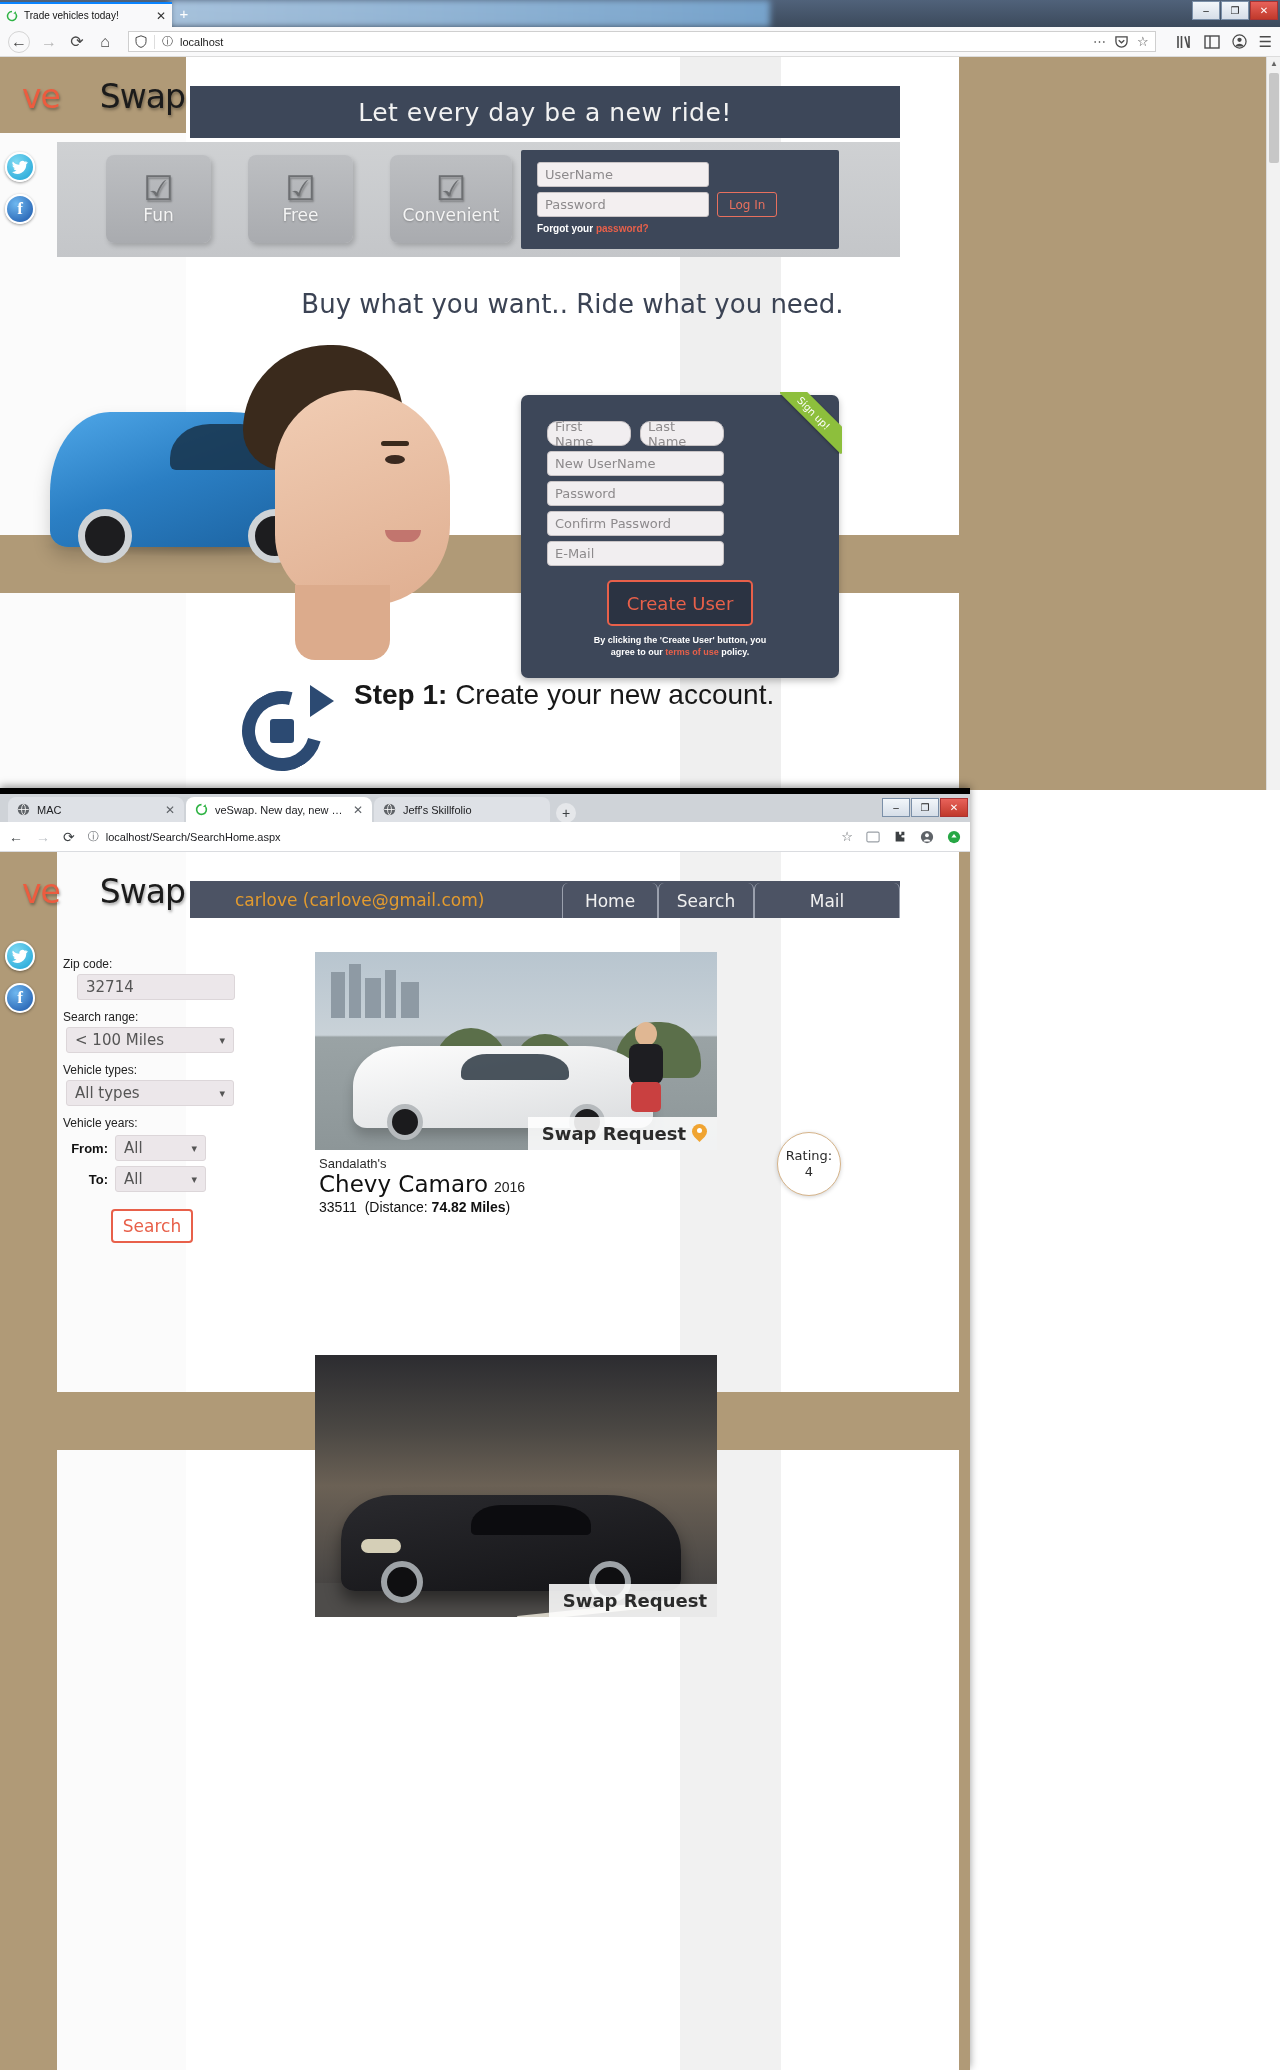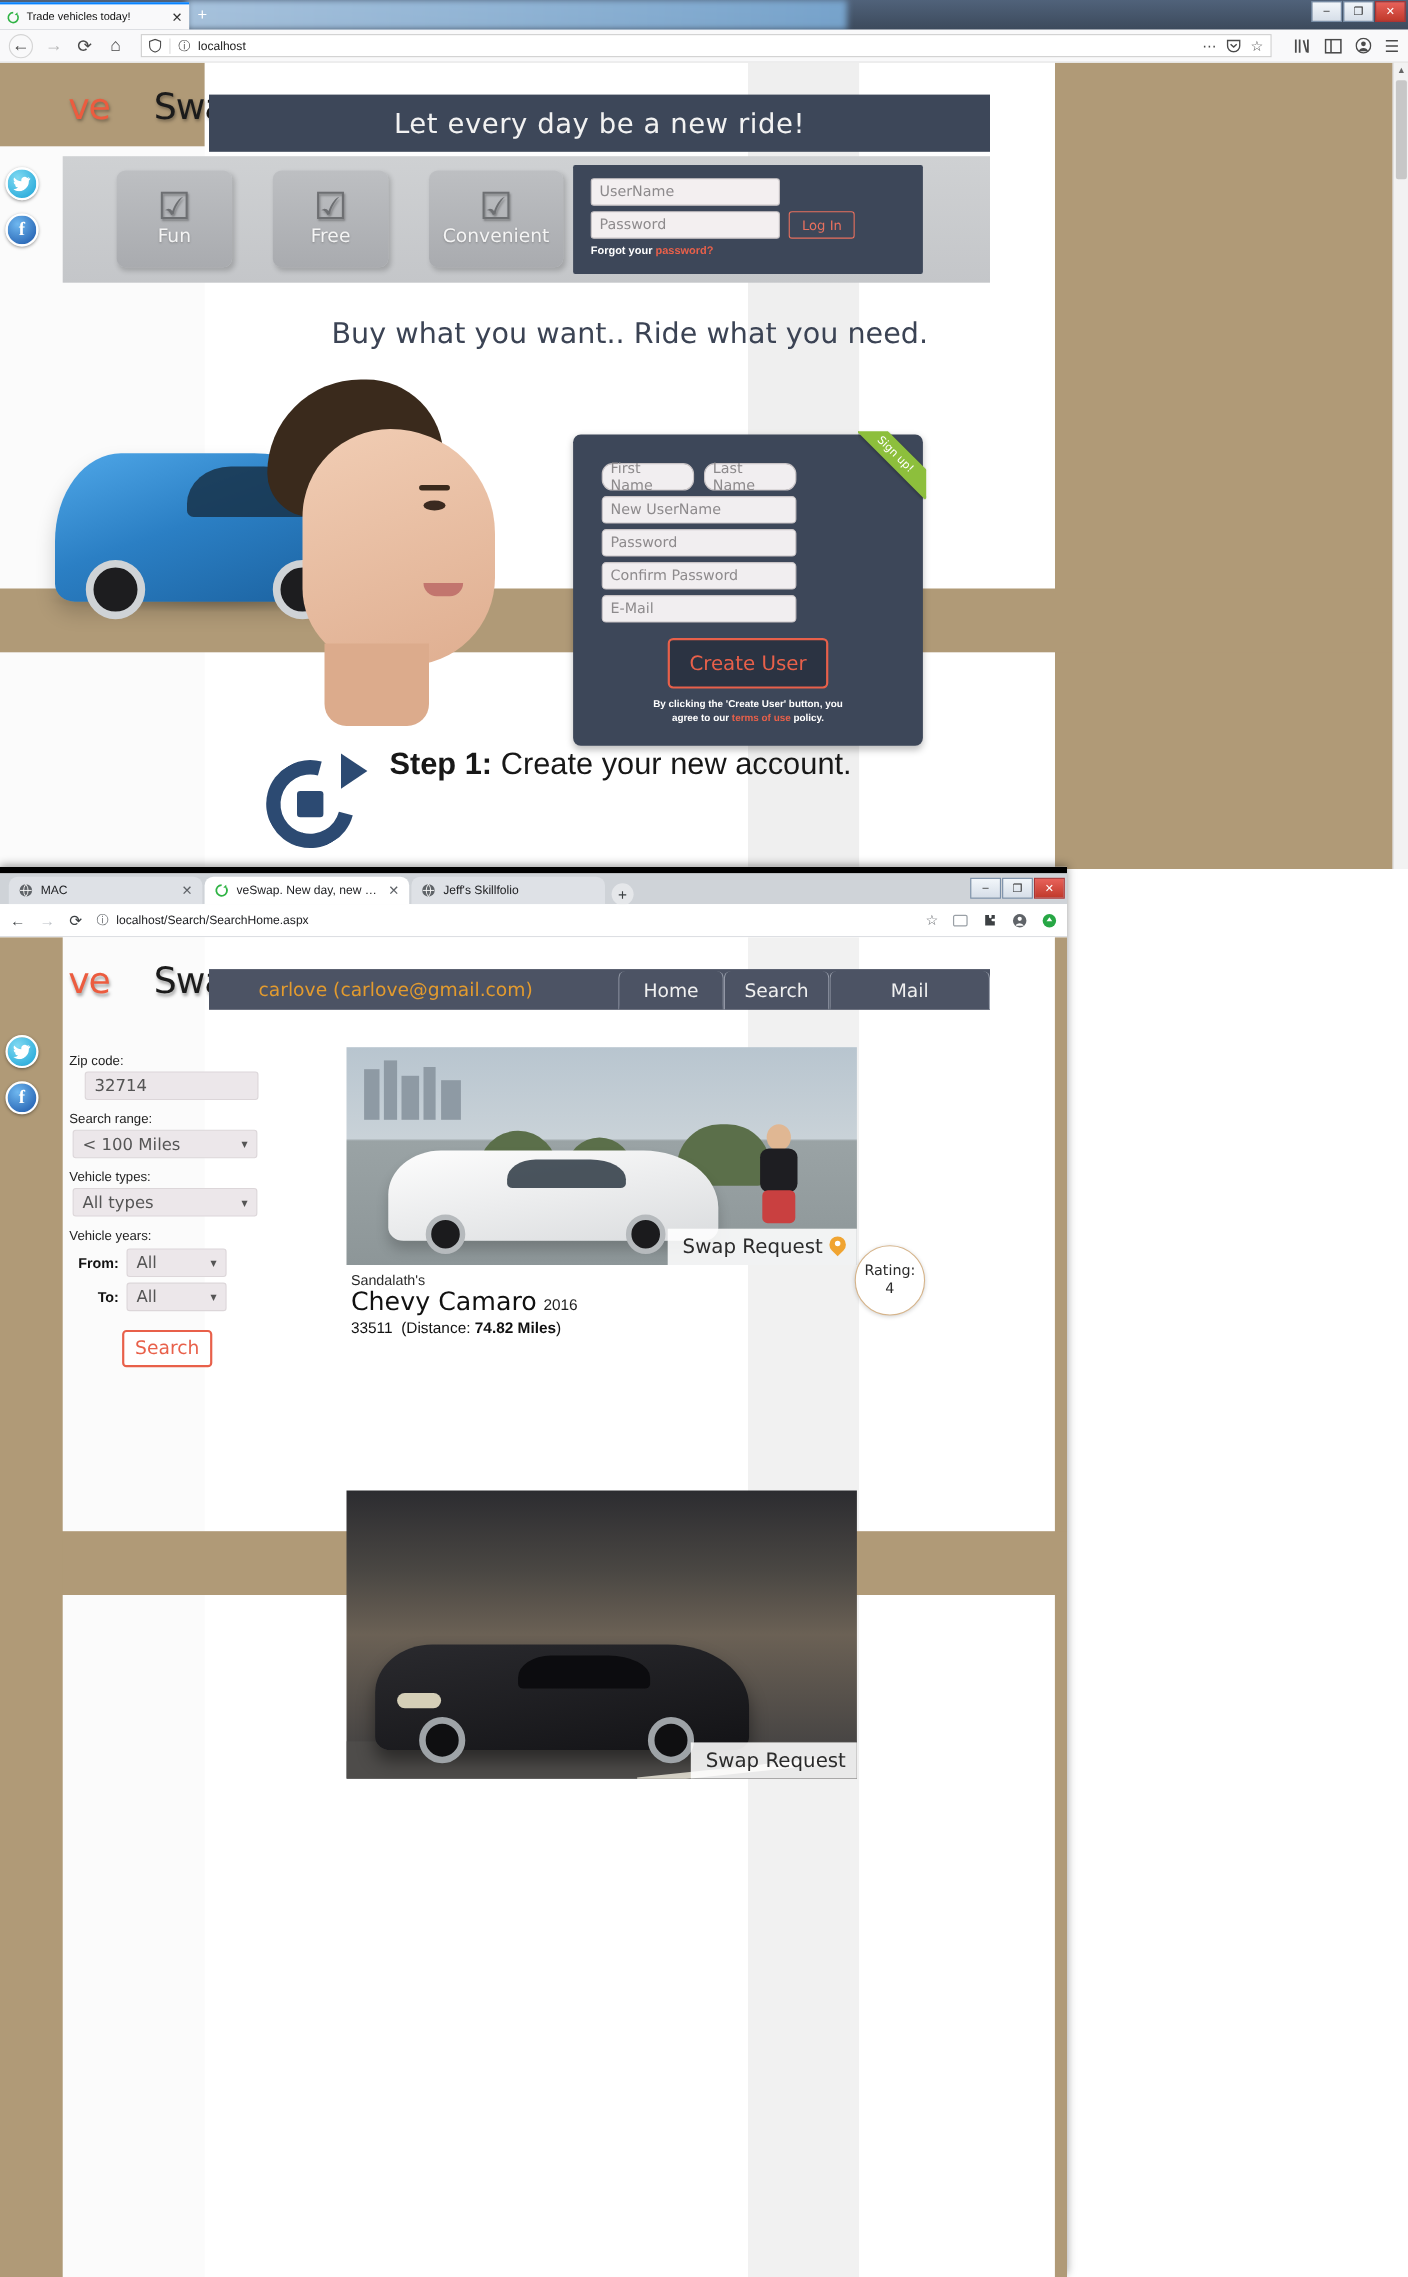--- a/index.html
+++ b/index.html
@@ -78,21 +78,21 @@
     align-items:center; justify-content:center; }
   .socbtn .circ { width:30px; height:30px; border-radius:50%;
     background:radial-gradient(circle at 35% 30%, #7fd9f2, #1ba3d6);
     border:2px solid #fff; box-shadow:0 1px 3px rgba(0,0,0,.4);
     display:flex; align-items:center; justify-content:center; color:#fff; font-size:15px; }
   .socbtn.fb .circ { background:radial-gradient(circle at 35% 30%, #6fb8f0, #1a54a8); }
 
   .logo { position:absolute; left:22px; top:20px; font-size:33px;
     font-family:"DejaVu Sans", sans-serif; letter-spacing:-1px;
     text-shadow:1px 2px 3px rgba(0,0,0,.35); }
-  .logo .ve { color:#ec5c3f;margin-left:40px; }
+  .logo .ve { color:#ec5c3f; }
   .logo .swap { color:#1b1b1b;margin-left:40px; }
 
   .tagbanner {
     position:absolute; left:190px; top:29px; width:710px; height:52px;
     background:#3d4759; color:#f2f2f2; display:flex;
     align-items:center; justify-content:center;
     font-size:25px; font-family:"DejaVu Sans", sans-serif; letter-spacing:.5px;
   }
   .featurebar {
     position:absolute; left:57px; top:85px; width:843px; height:115px;
@@ -279,21 +279,21 @@
   .searchbtn {
     margin:17px 0 0 48px; width:82px; height:34px; background:#fff;
     border:2px solid #e8604a; border-radius:4px; color:#e8604a;
     font-size:17px; font-family:"DejaVu Sans",sans-serif;
     display:flex; align-items:center; justify-content:center; cursor:pointer;
   }
 
   .listing { position:absolute; left:315px; width:426px; }
   .l1 { top:100px; }
   .l2 { top:503px; }
-  .carphoto { width:464px; height:198px; position:relative; overflow:hidden; }
+  .carphoto { width:402px; height:198px; position:relative; overflow:hidden;font-weight:bold; }
   .photo1 { background:linear-gradient(#b8c5cf 0%, #c9d2d8 42%, #9aa3a5 43%, #8d9698 100%); }
   .photo1 .bld { position:absolute; bottom:0; background:#8e9aa4; }
   .photo1 .tree { position:absolute; bottom:72px; width:72px; height:50px;
     background:#5b6f4a; border-radius:40px 40px 12px 12px; }
   .photo1 .whitecar {
     position:absolute; left:38px; bottom:22px; width:300px; height:82px;
     background:linear-gradient(170deg,#fdfdfd,#dadcde); border-radius:48px 68px 14px 14px/40px 52px 12px 12px;
     box-shadow:0 8px 12px rgba(0,0,0,.2);
   }
   .photo1 .wwin { position:absolute; left:108px; top:8px; width:108px; height:26px;

